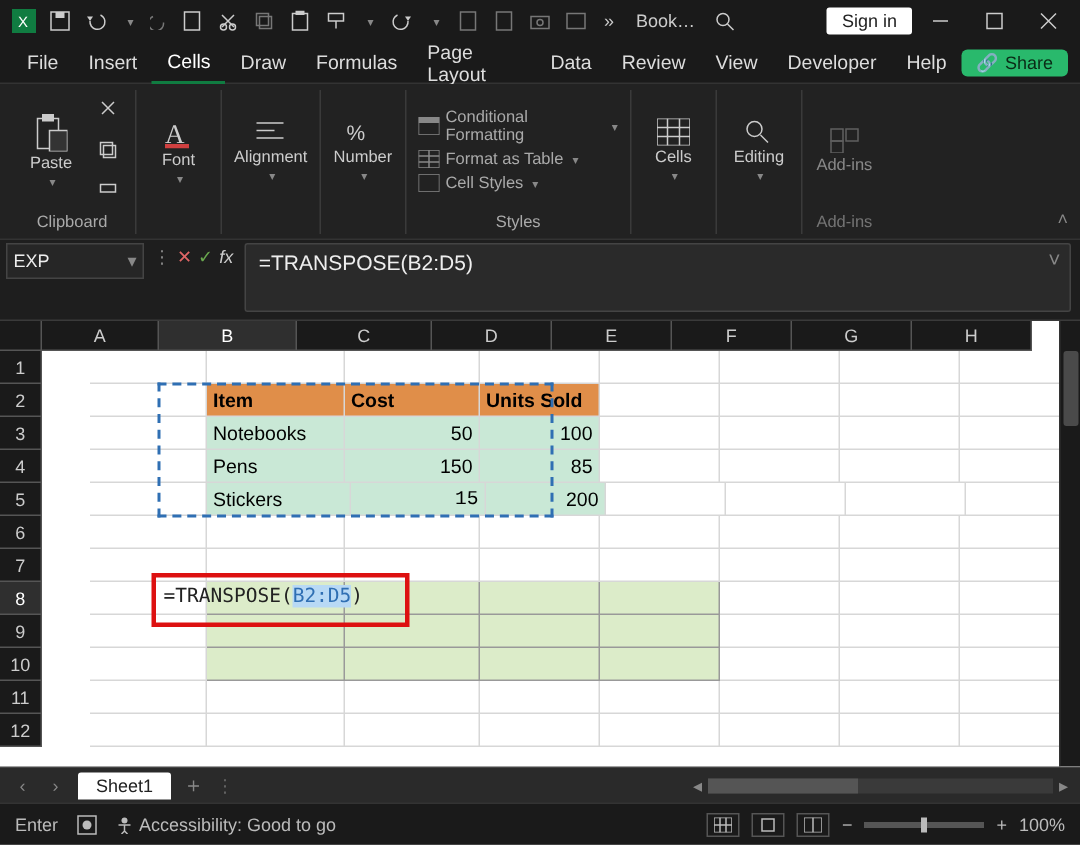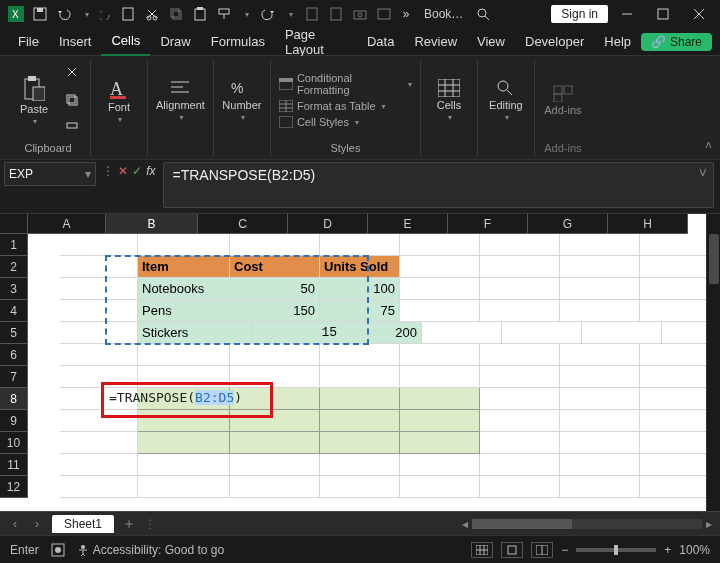--- a/index.html
+++ b/index.html
@@ -464,29 +464,29 @@
         <div class="cell bod r" style="width: 80px;">100</div>
         <div class="cell" style="width: 80px;"></div>
         <div class="cell" style="width: 80px;"></div>
         <div class="cell" style="width: 80px;"></div>
         <div class="cell" style="width: 80px;"></div>
       </div>
       <div class="row">
         <div class="cell" style="width: 78px;"></div>
         <div class="cell bod" style="width: 92px;">Pens</div>
         <div class="cell bod r" style="width: 90px;">150</div>
-        <div class="cell bod r" style="width: 80px;">75</div>
-        <div class="cell" style="width: 80px;"></div>
-        <div class="cell" style="width: 80px;"></div>
-        <div class="cell" style="width: 80px;"></div>
-        <div class="cell" style="width: 80px;"></div>
-      </div>
-      <div class="row">
-        <div class="cell" style="width: 78px;"></div>
-        <div class="cell bod" style="width: 114px;">Stickers</div>
+        <div class="cell bod r" style="width: 80px;">85</div>
+        <div class="cell" style="width: 80px;"></div>
+        <div class="cell" style="width: 80px;"></div>
+        <div class="cell" style="width: 80px;"></div>
+        <div class="cell" style="width: 80px;"></div>
+      </div>
+      <div class="row">
+        <div class="cell" style="width: 78px;"></div>
+        <div class="cell bod" style="width: 96px;">Stickers</div>
         <div class="cell bod r" style="width: 90px; font-family: Liberation Mono, monospace;">15</div>
         <div class="cell bod r" style="width: 80px;">200</div>
         <div class="cell" style="width: 80px;"></div>
         <div class="cell" style="width: 80px;"></div>
         <div class="cell" style="width: 80px;"></div>
         <div class="cell" style="width: 80px;"></div>
       </div>
       <div class="row">
         <div class="cell" style="width: 78px;"></div>
         <div class="cell" style="width: 92px;"></div>

